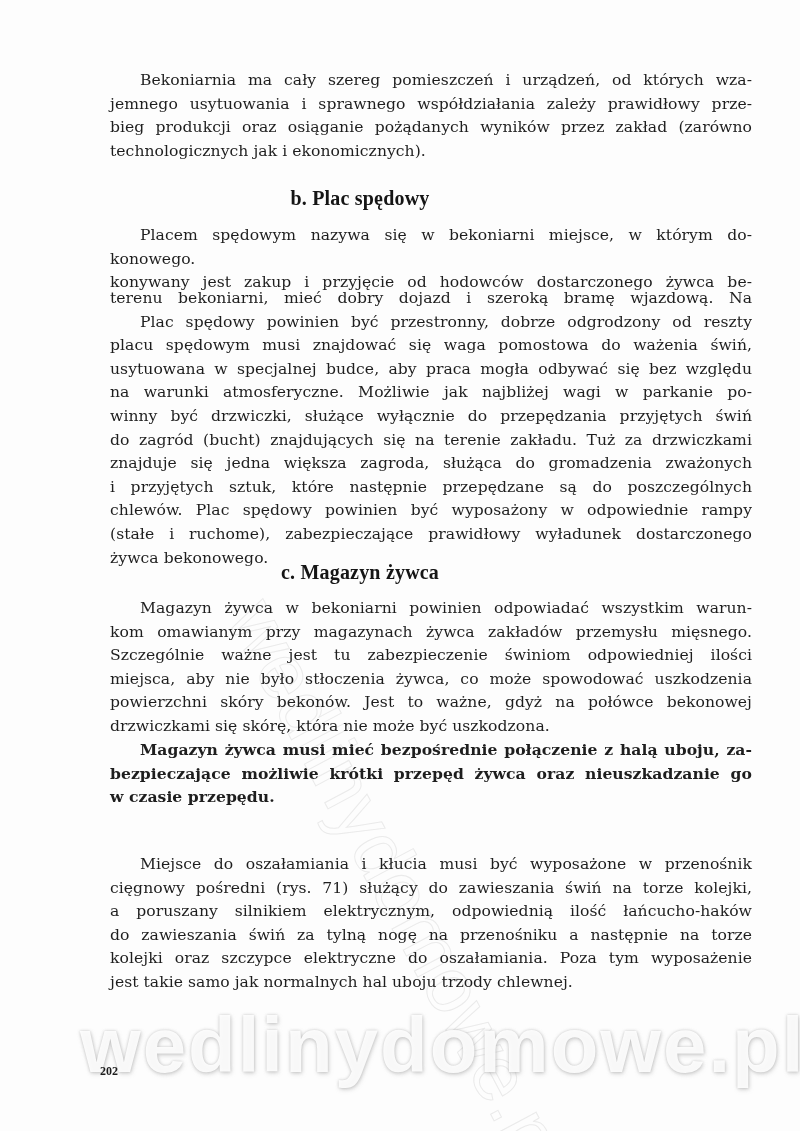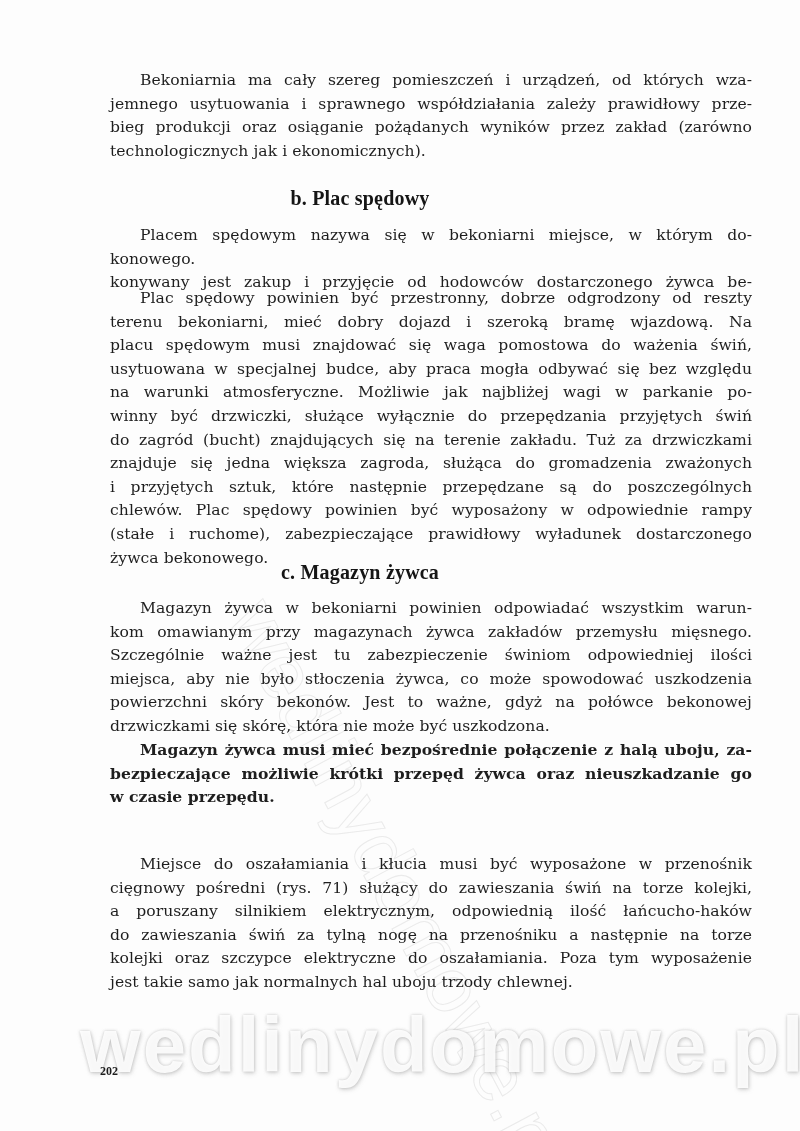--- a/index.html
+++ b/index.html
@@ -102,22 +102,22 @@
 
   <div class="heading" style="top:187px;">b. Plac spędowy</div>
 
   <div class="block" style="top:224px;">
     <span class="line indent">Placem spędowym nazywa się w bekoniarni miejsce, w którym do-</span>
     <span class="line last">konowego.</span>
     <span class="line">konywany jest zakup i przyjęcie od hodowców dostarczonego żywca be-</span>
   </div>
 
   <div class="block" style="top:287px;">
+    <span class="line">terenu bekoniarni, mieć dobry dojazd i szeroką bramę wjazdową. Na</span>
     <span class="line indent">Plac spędowy powinien być przestronny, dobrze odgrodzony od reszty</span>
-    <span class="line">terenu bekoniarni, mieć dobry dojazd i szeroką bramę wjazdową. Na</span>
     <span class="line">placu spędowym musi znajdować się waga pomostowa do ważenia świń,</span>
     <span class="line">usytuowana w specjalnej budce, aby praca mogła odbywać się bez względu</span>
     <span class="line">na warunki atmosferyczne. Możliwie jak najbliżej wagi w parkanie po-</span>
     <span class="line">winny być drzwiczki, służące wyłącznie do przepędzania przyjętych świń</span>
     <span class="line">do zagród (bucht) znajdujących się na terenie zakładu. Tuż za drzwiczkami</span>
     <span class="line">znajduje się jedna większa zagroda, służąca do gromadzenia zważonych</span>
     <span class="line">i przyjętych sztuk, które następnie przepędzane są do poszczególnych</span>
     <span class="line">chlewów. Plac spędowy powinien być wyposażony w odpowiednie rampy</span>
     <span class="line">(stałe i ruchome), zabezpieczające prawidłowy wyładunek dostarczonego</span>
     <span class="line last">żywca bekonowego.</span>

